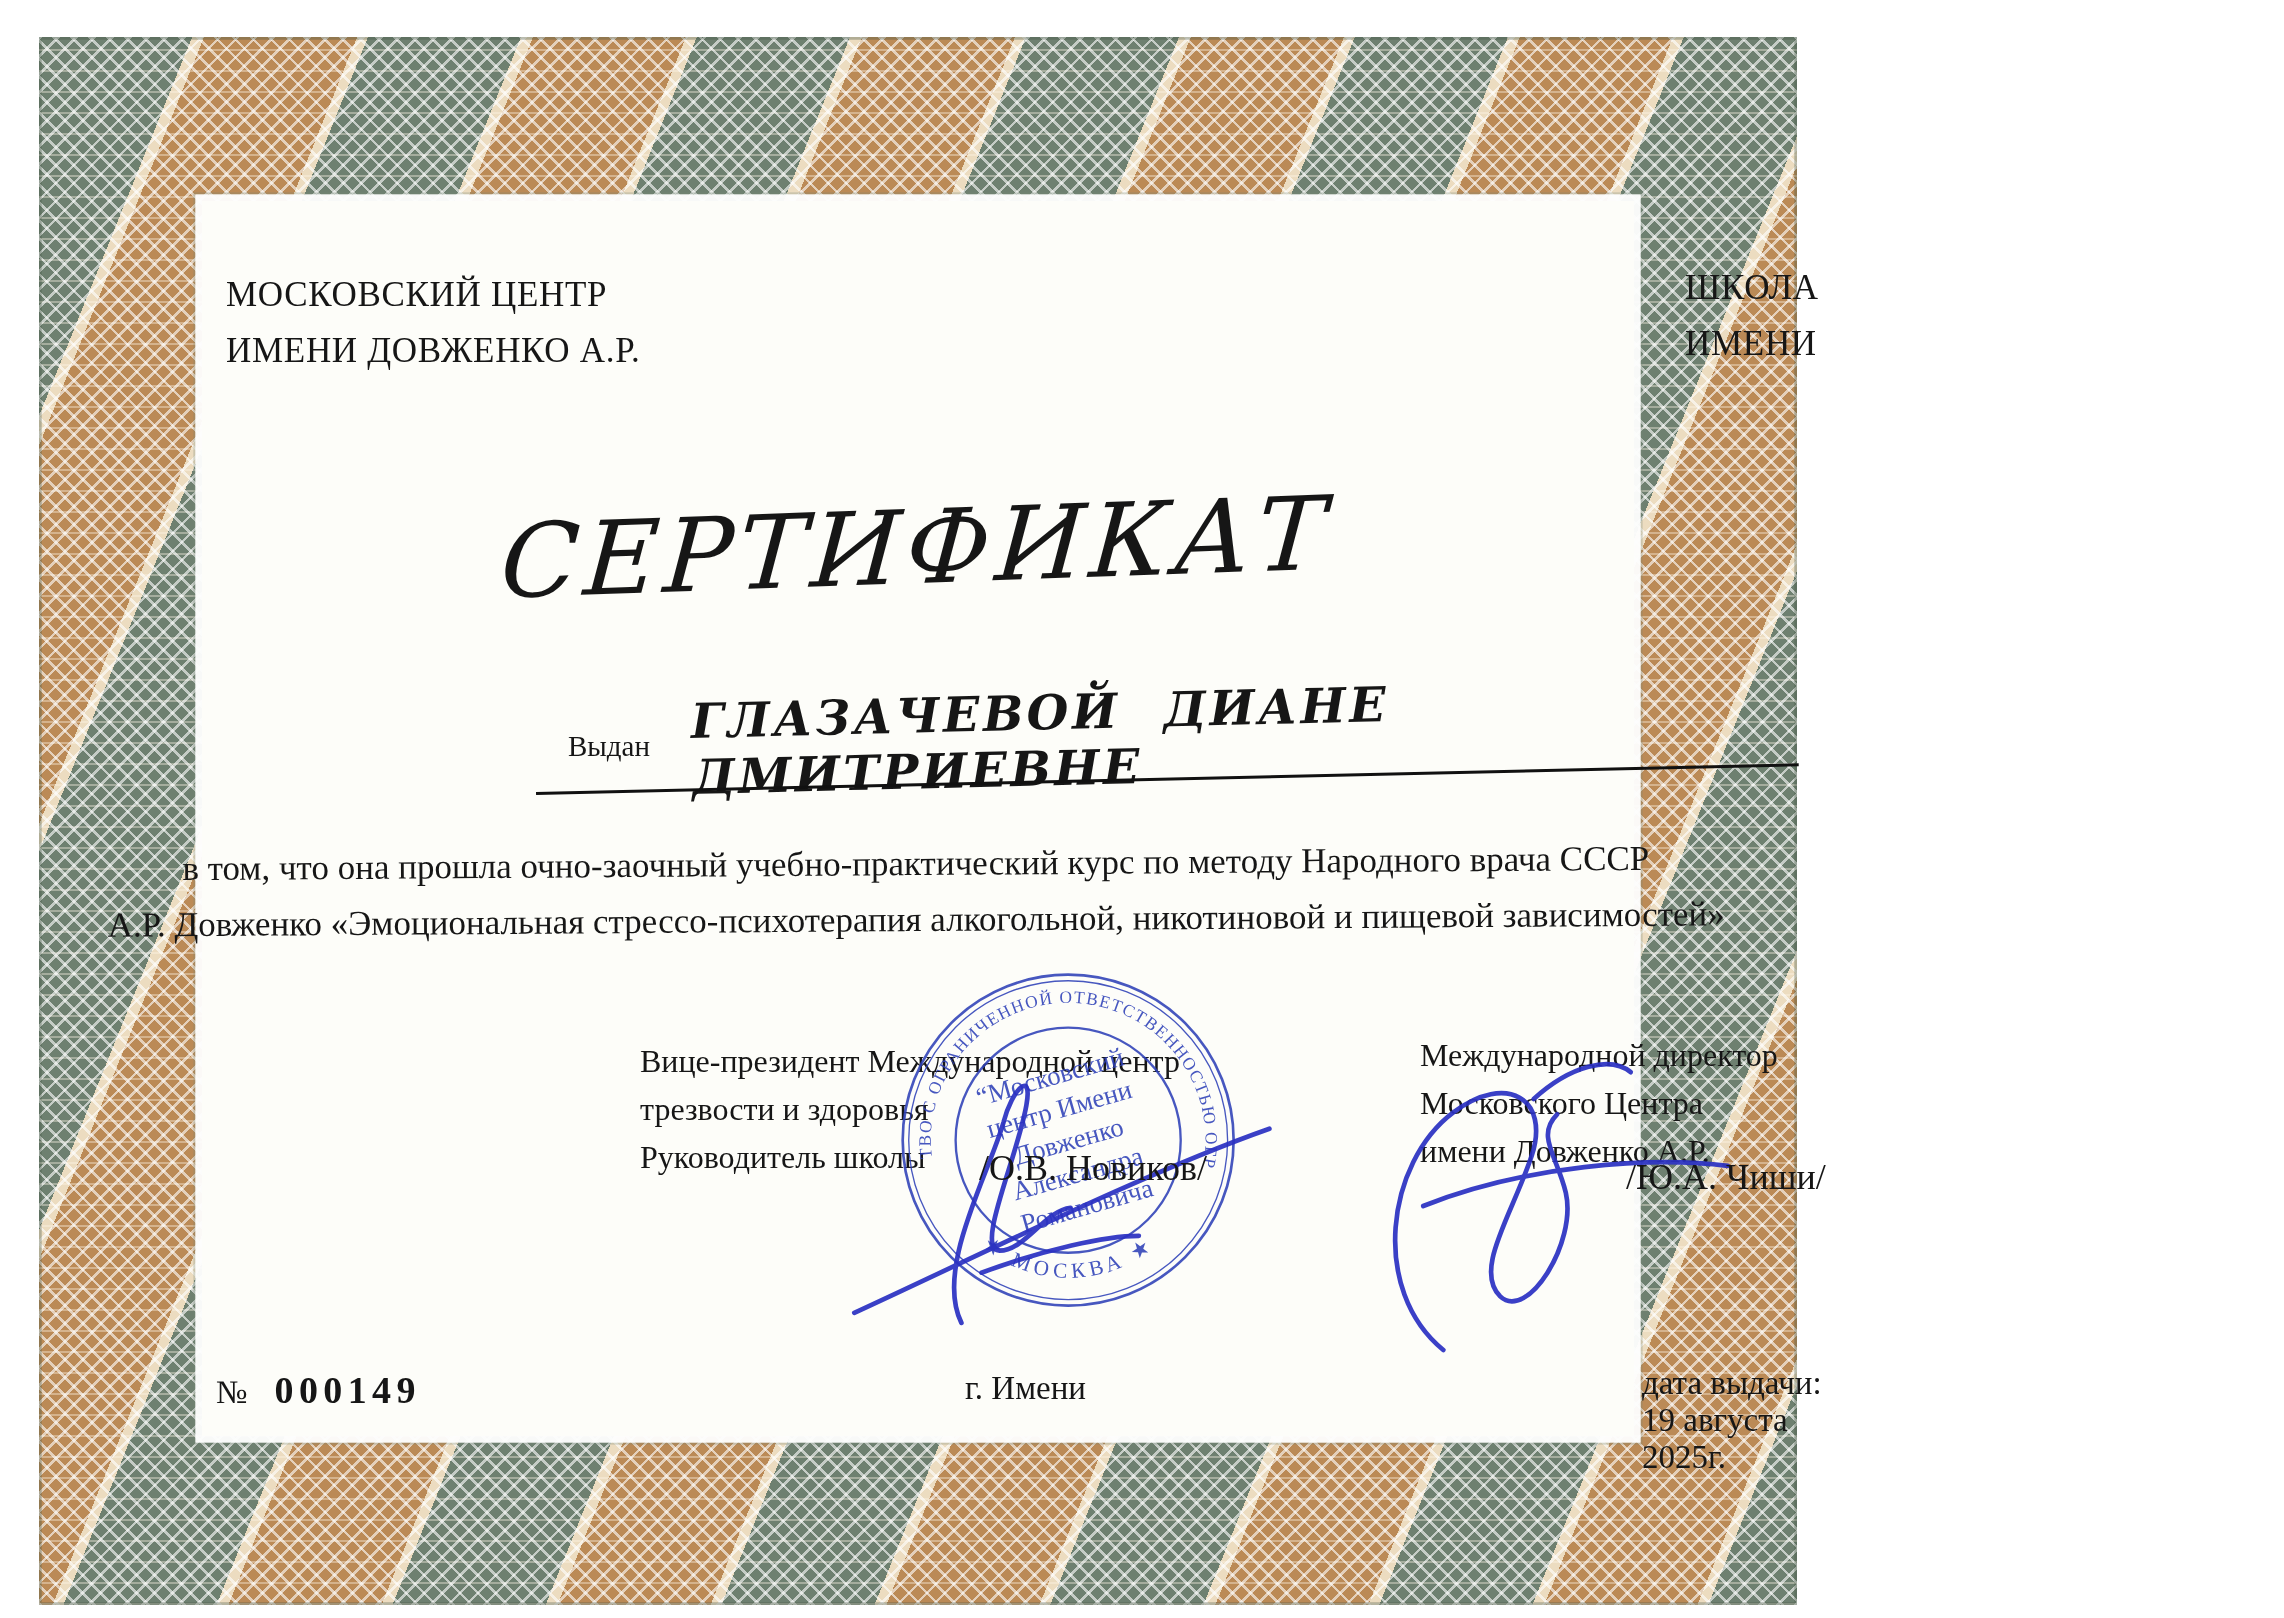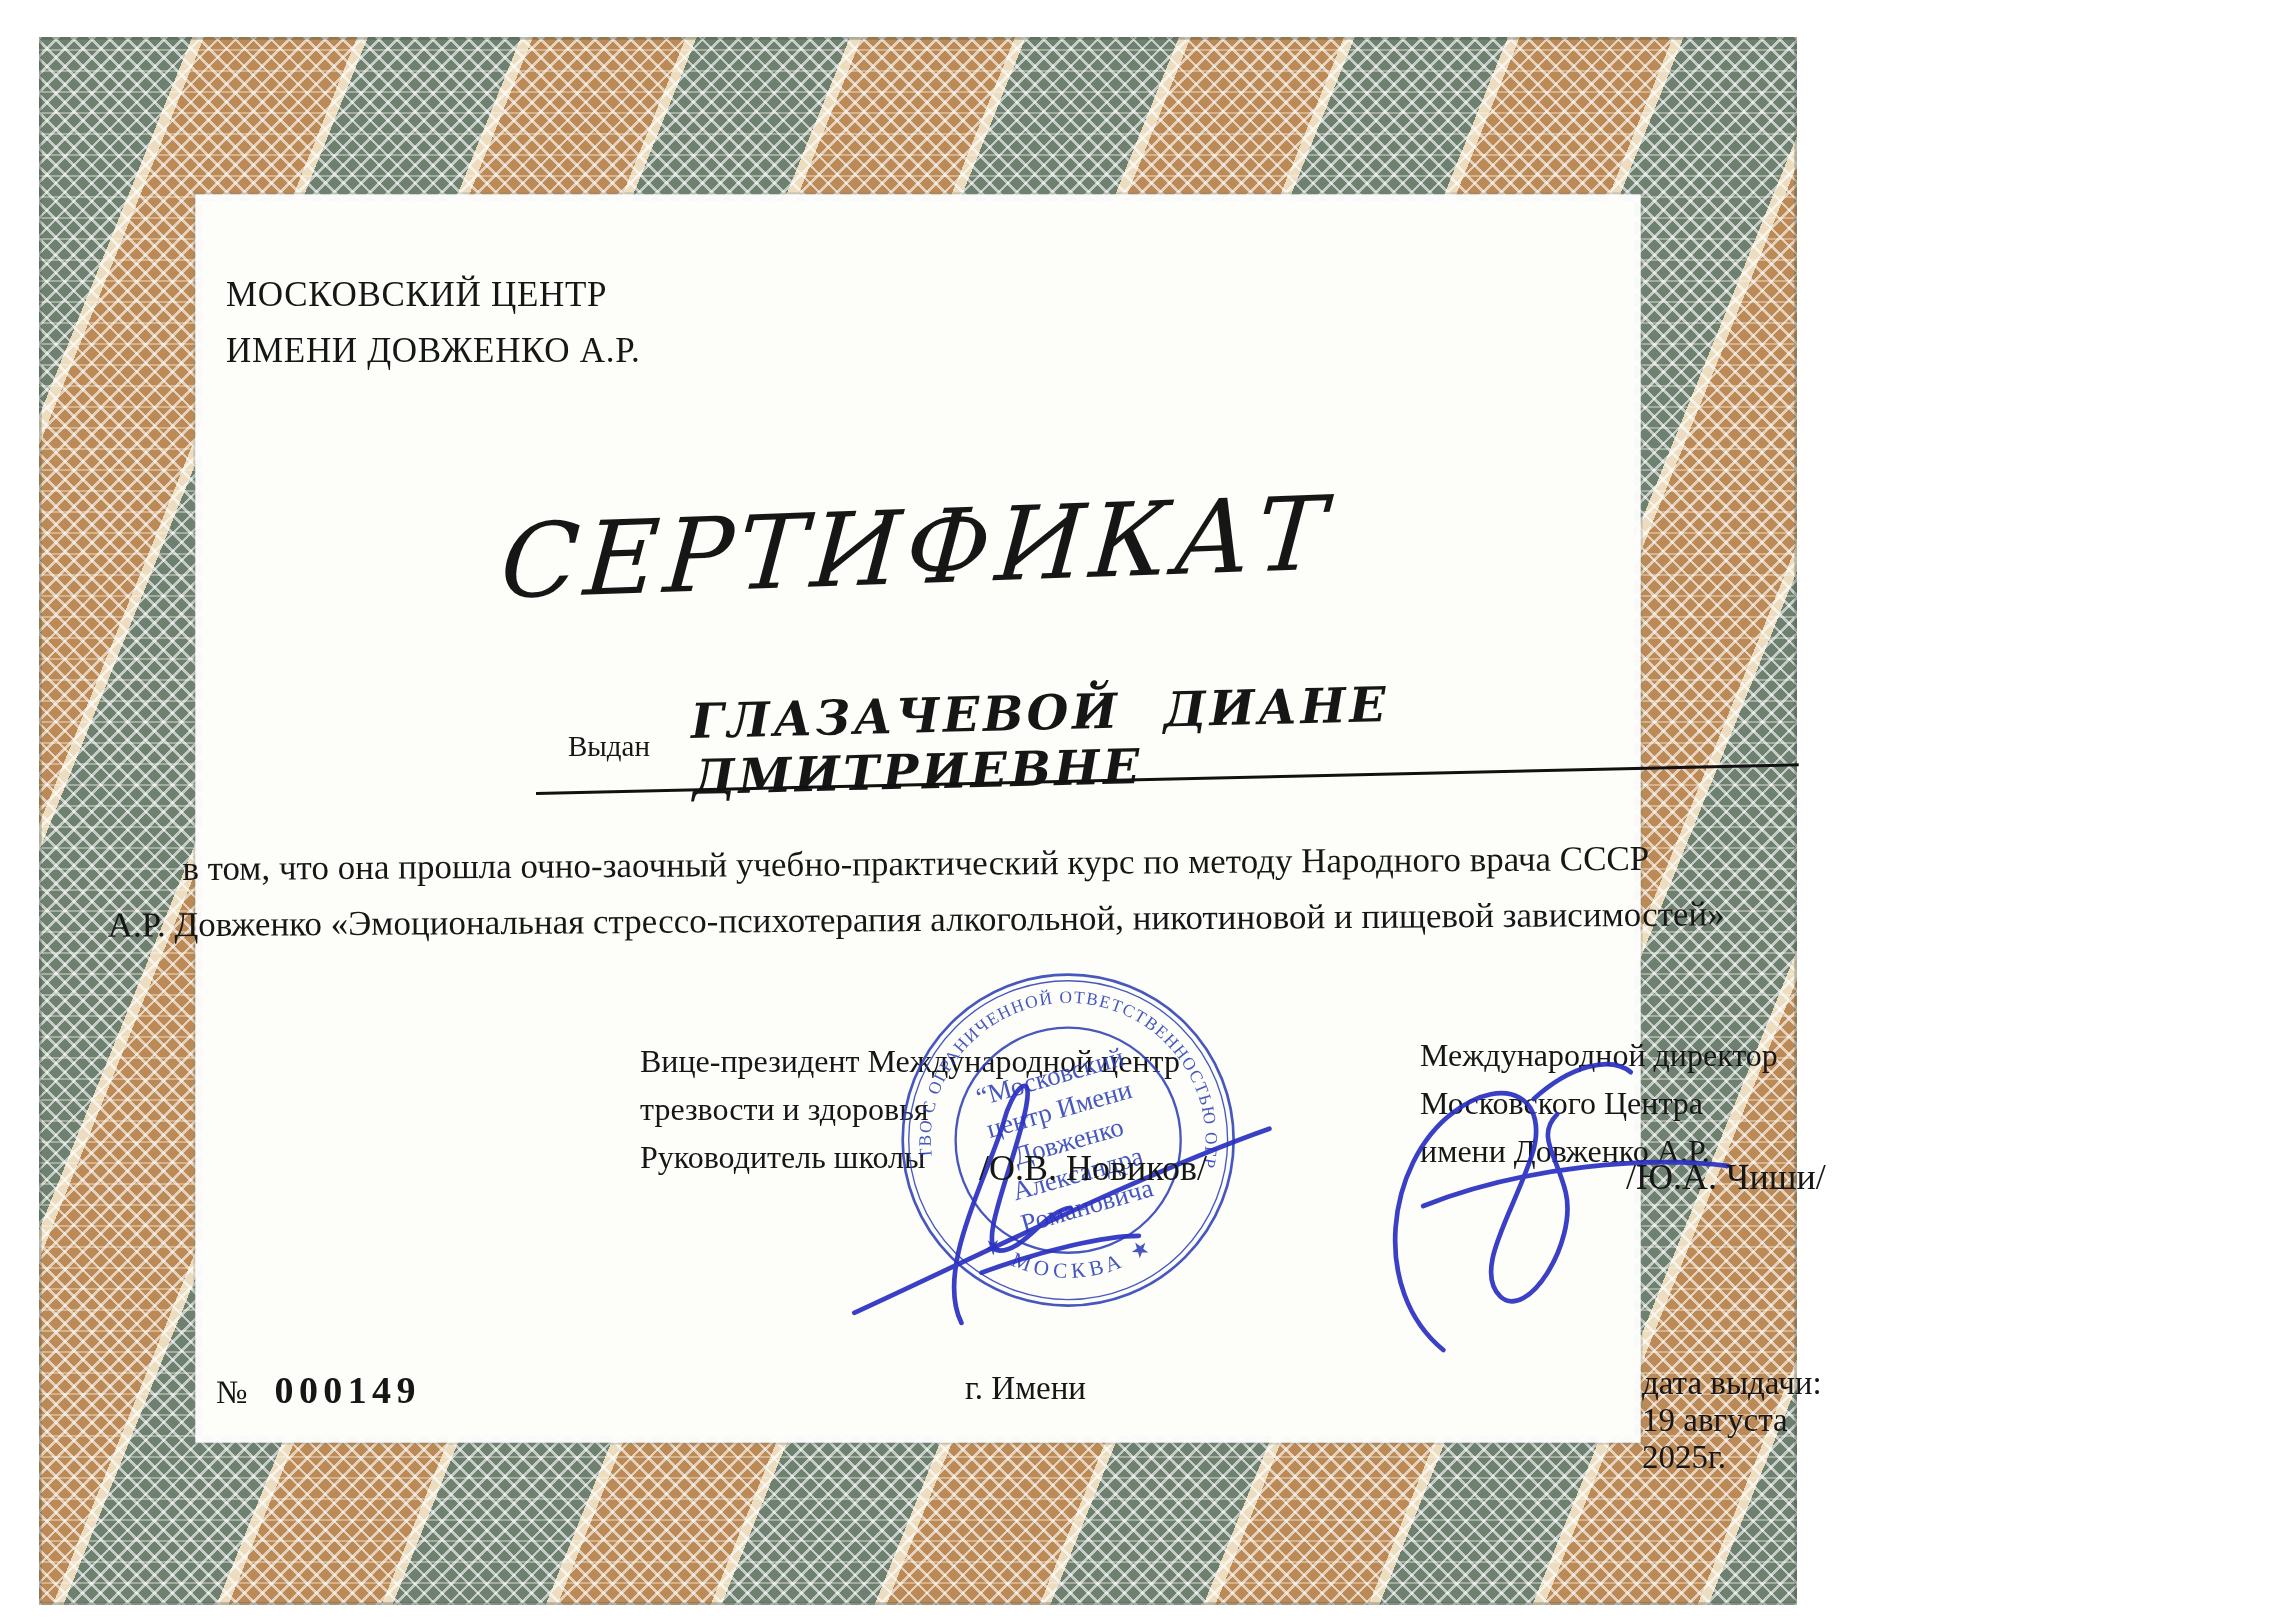--- a/index.html
+++ b/index.html
@@ -62,20 +62,21 @@
 
   <div id="band"></div>
   <div id="paper"></div>
 
   <div class="abs org" id="org-left">
     <div>МОСКОВСКИЙ ЦЕНТР</div>
     <div>ИМЕНИ ДОВЖЕНКО А.Р.</div>
   </div>
 
   <div class="abs org" id="org-right">
+    <div>ШКОЛА ИМЕНИ</div>
   </div>
 
   <div class="abs" id="title">СЕРТИФИКАТ</div>
 
   <div class="abs" id="issued-label">Выдан</div>
   <div class="abs" id="recipient-name">ГЛАЗАЧЕВОЙ  ДИАНЕ  ДМИТРИЕВНЕ</div>
   <div class="abs" id="name-underline"></div>
 
   <div class="abs" id="body-text">
     <div>в том, что она прошла очно-заочный учебно-практический курс по методу Народного врача СССР</div>

